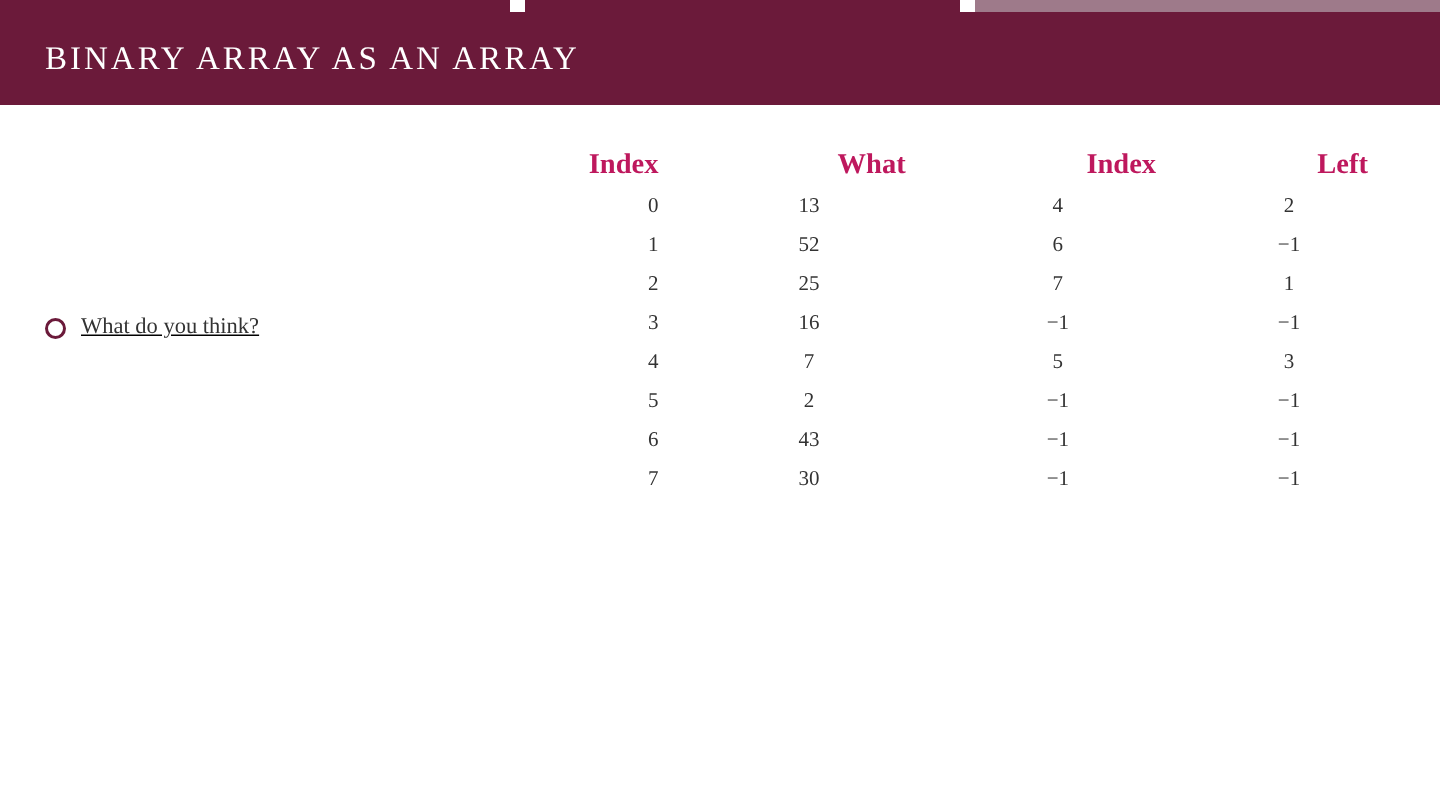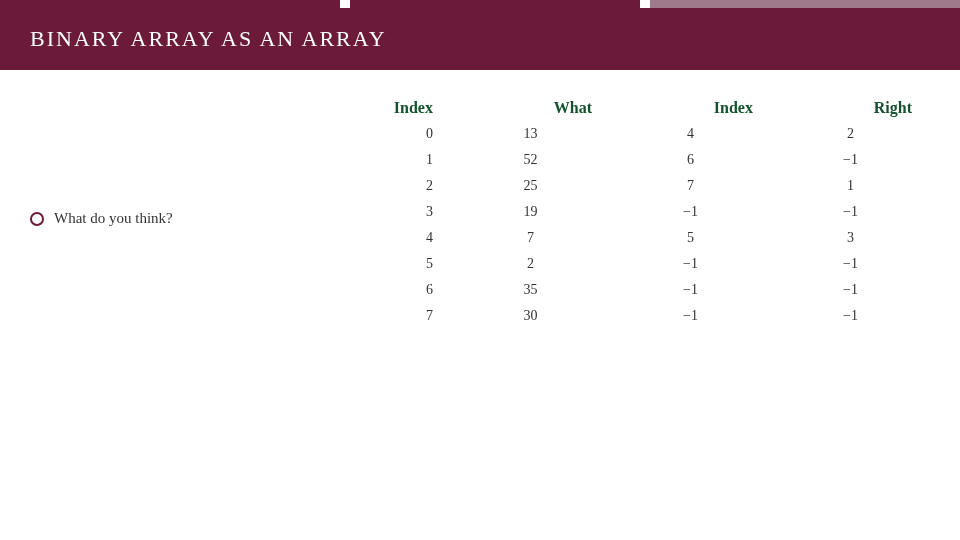--- a/index.html
+++ b/index.html
@@ -39,20 +39,21 @@
       padding: 20px 30px;
       height: calc(540px - 8px - 70px);
     }
 
     .left-panel {
       width: 260px;
       padding-top: 120px;
       display: flex;
       flex-direction: column;
       gap: 10px;
+      text-decoration: underline;
     }
 
     .bullet-item {
       display: flex;
       align-items: center;
       gap: 10px;
       font-size: 15px;
       color: #333;
     }
 
@@ -71,24 +72,24 @@
 
     table {
       border-collapse: collapse;
       width: 100%;
       font-size: 14px;
       font-family: 'Georgia', serif;
     }
 
     thead th {
       font-weight: bold;
-      font-size: 16px;
+      font-size: 19px;
       padding: 4px 18px;
       text-align: right;
-      color: #14532d;
+      color: #be185d;
     }
 
     thead th:first-child {
       text-align: right;
     }
 
     tbody td {
       padding: 5px 18px;
       text-align: center;
       color: #333;
@@ -121,21 +122,21 @@
       <span>What do you think?</span>
     </div>
   </div>
   <div class="right-panel">
     <table>
       <thead>
         <tr>
           <th>Index</th>
           <th>What</th>
           <th>Index</th>
-          <th>Right</th>
+          <th>Left</th>
         </tr>
       </thead>
       <tbody id="table-body">
       <tr>
             <td>0</td>
             <td>13</td>
             <td>4</td>
             <td>2</td>
           </tr>
           <tr>
@@ -145,39 +146,39 @@
             <td>−1</td>
           </tr>
           <tr>
             <td>2</td>
             <td>25</td>
             <td>7</td>
             <td>1</td>
           </tr>
           <tr>
             <td>3</td>
-            <td>19</td>
+            <td>16</td>
             <td>−1</td>
             <td>−1</td>
           </tr>
           <tr>
             <td>4</td>
             <td>7</td>
             <td>5</td>
             <td>3</td>
           </tr>
           <tr>
             <td>5</td>
             <td>2</td>
             <td>−1</td>
             <td>−1</td>
           </tr>
           <tr>
             <td>6</td>
-            <td>35</td>
+            <td>43</td>
             <td>−1</td>
             <td>−1</td>
           </tr>
           <tr>
             <td>7</td>
             <td>30</td>
             <td>−1</td>
             <td>−1</td>
           </tr>
         </tbody>

